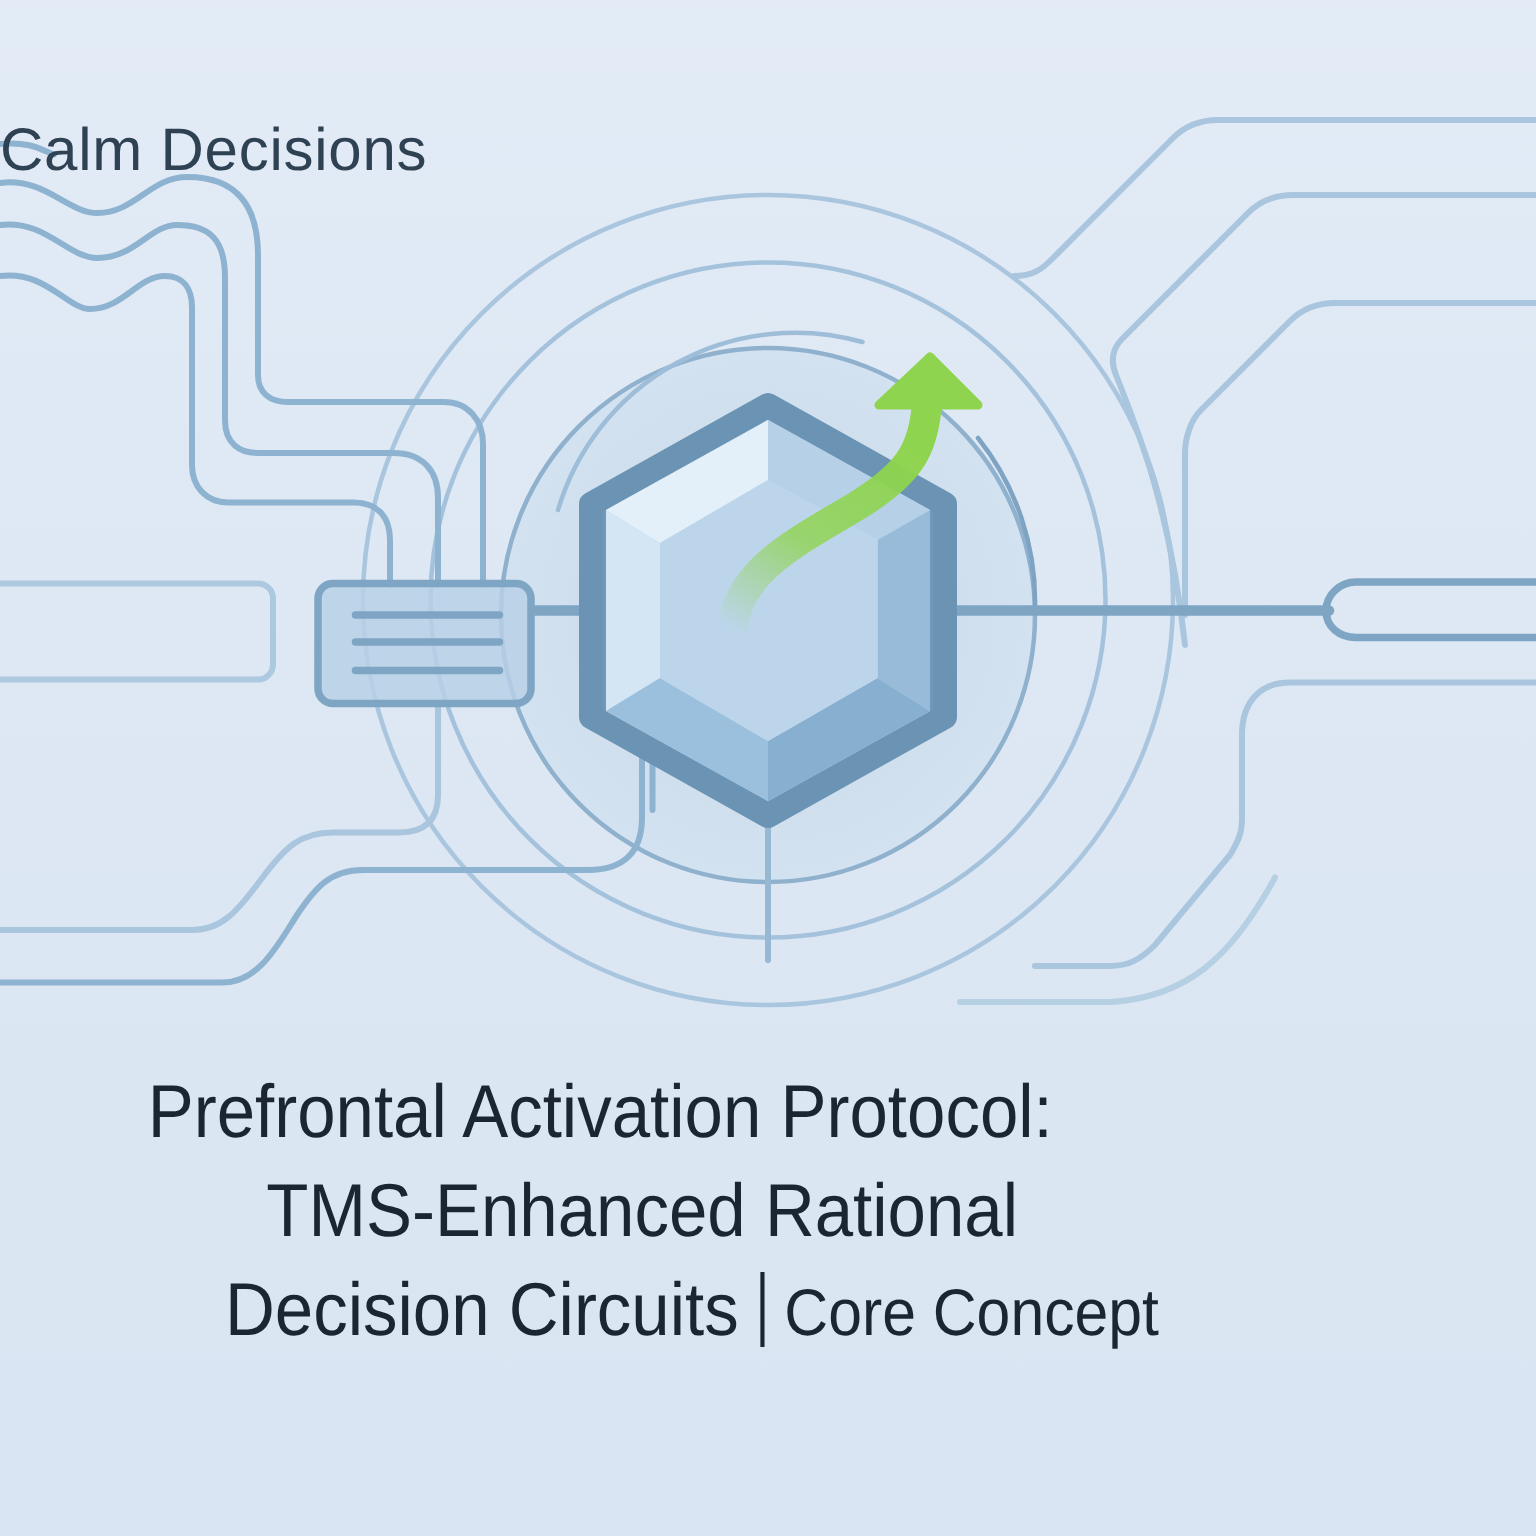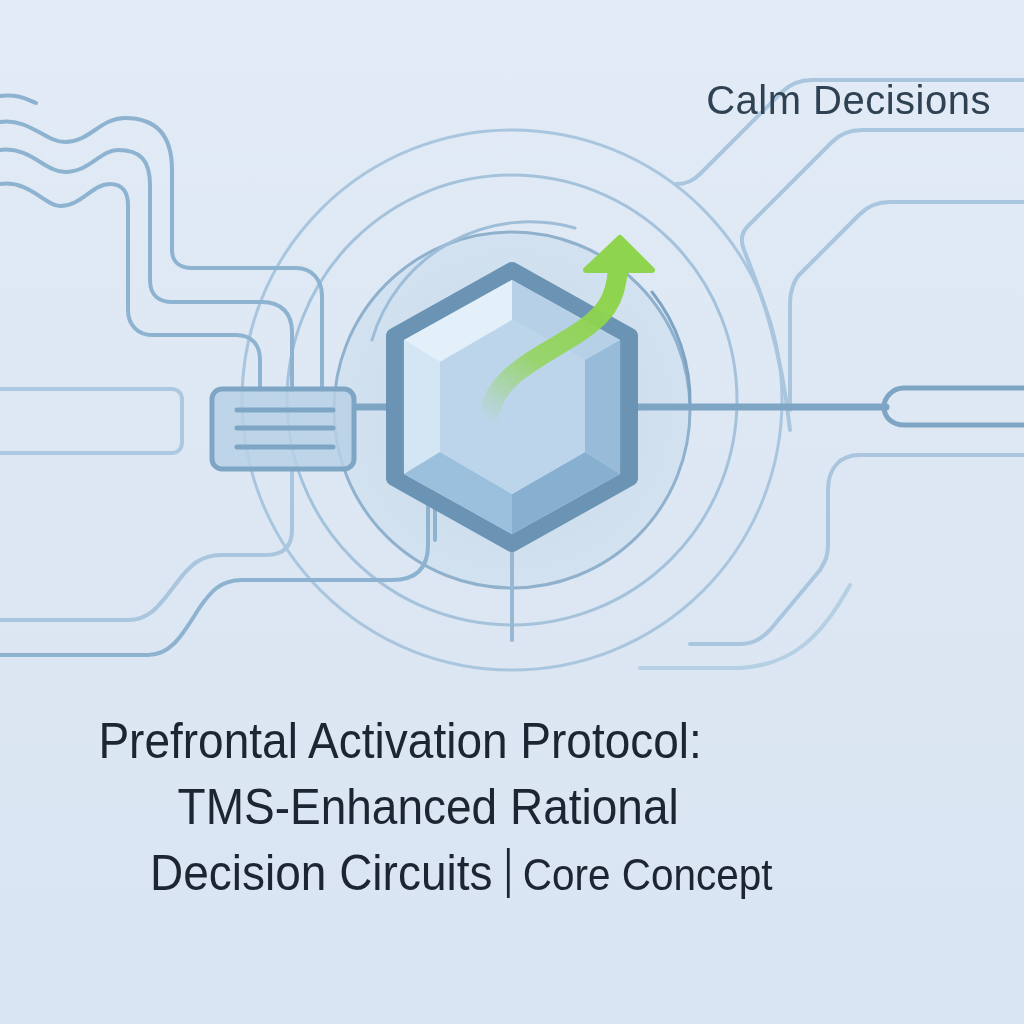--- a/index.html
+++ b/index.html
@@ -8,21 +8,21 @@
     background: #dde8f4;
     font-family: "Liberation Sans", "DejaVu Sans", sans-serif;
   }
   .canvas {
     position: relative; width: 1024px; height: 1024px;
     background: linear-gradient(180deg, #e2ebf6 0%, #dce7f3 55%, #d9e5f2 100%);
   }
   svg.art { position: absolute; left: 0; top: 0; }
   .eyebrow {
     position: absolute; left: 0; top: 78px; width: 991px;
-    text-align: right; font-size: 40px; color: #2f4254;
+    text-align: left; font-size: 40px; color: #2f4254;
     letter-spacing: 0.5px;
   }
   .title {
     position: absolute; left: 0; top: 708px; width: 1024px;
     color: #1c2633; font-size: 50px; line-height: 66px;
     transform: scaleX(0.92); transform-origin: 0 0;
   }
   .title .l1 { position: absolute; left: 107px; top: 0; white-space: nowrap; }
   .title .l2 { position: absolute; left: 193px; top: 66px; white-space: nowrap; }
   .title .l3 { position: absolute; left: 163px; top: 132px; white-space: nowrap; }

